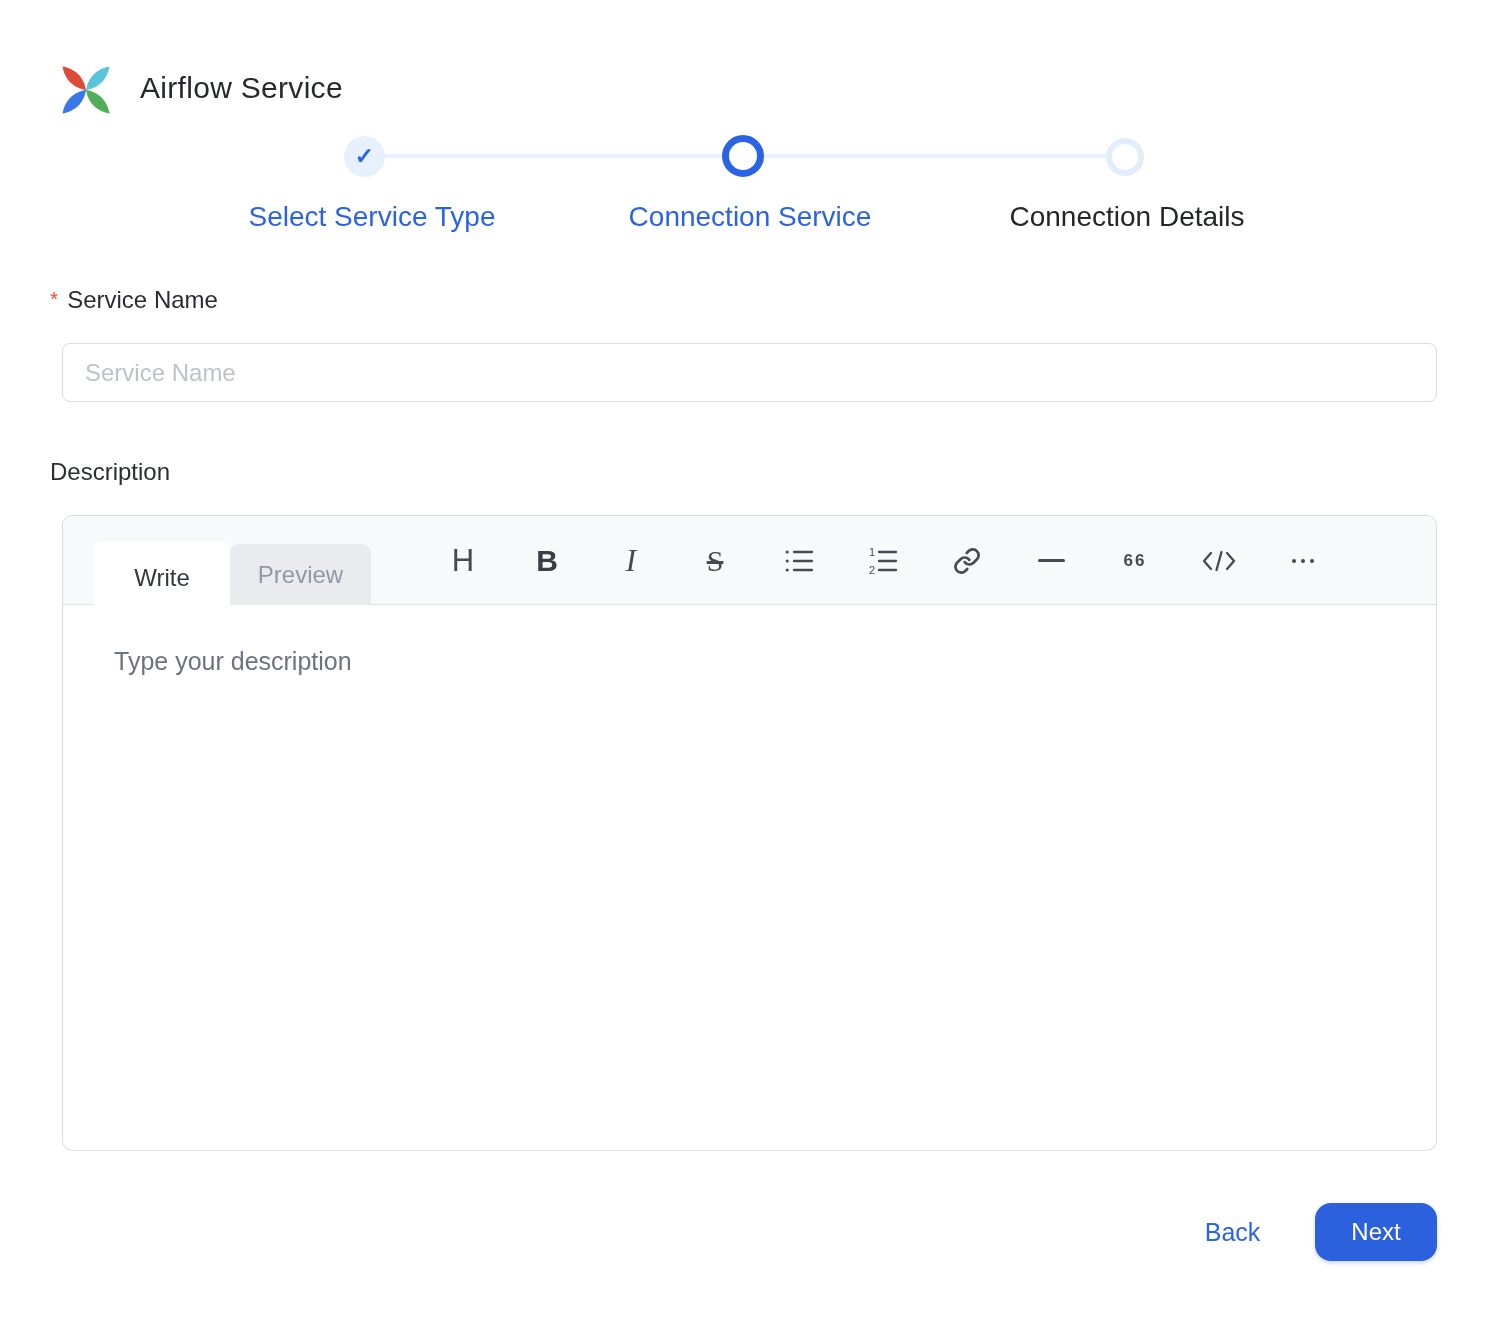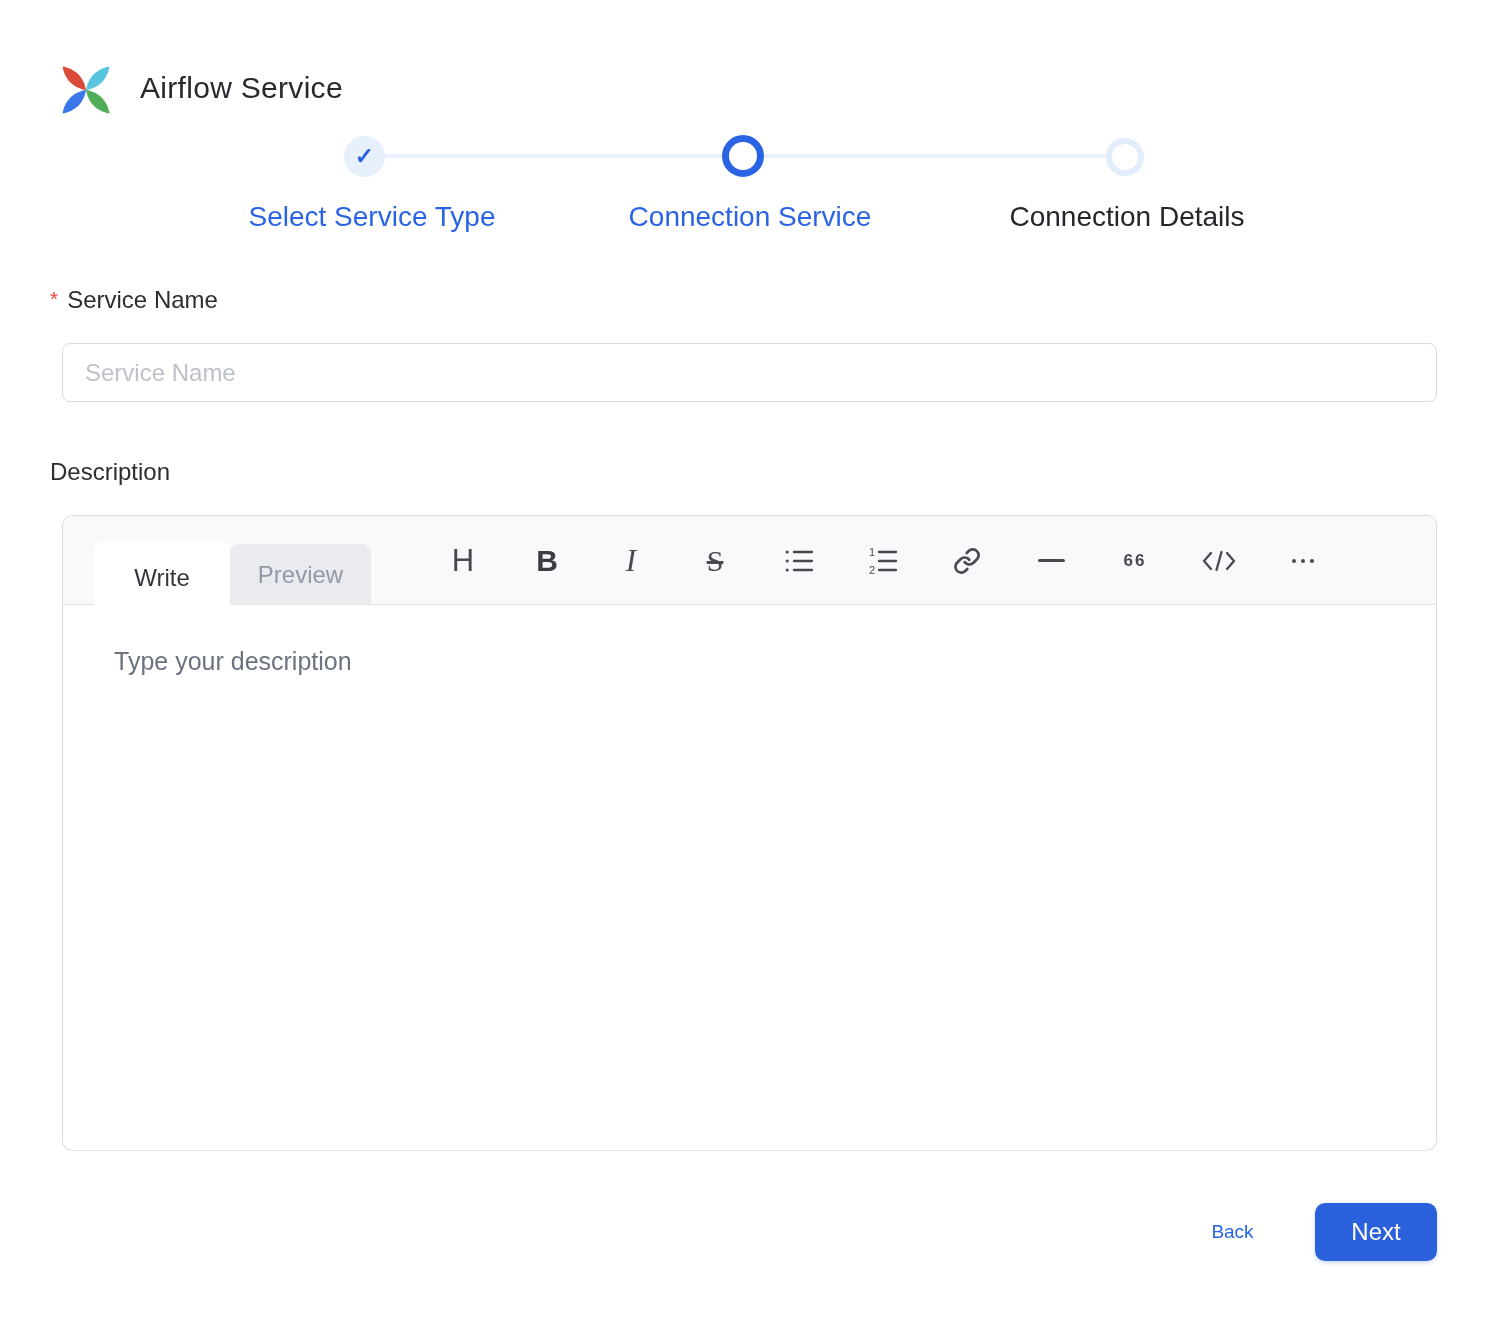--- a/index.html
+++ b/index.html
@@ -102,26 +102,26 @@
 
   .editor-body { position:relative; height:545px; border-radius:0 0 10px 10px; background:#fff; cursor:text; }
   .editor-placeholder {
     position:absolute; left:51px; top:42px;
     font-size:25px; color:#6b7280;
   }
 
   
   .back-btn {
     position:absolute; left:1175px; top:1206px; width:115px; height:52px;
-    background:none; border:none; color:#2a63e4; font-size:19px; font-weight:500;
+    background:none; border:none; color:#2a63e4; font-size:25px; font-weight:500;
     cursor:pointer; font-family:"Liberation Sans", sans-serif;
   }
   .next-btn {
     position:absolute; left:1315px; top:1203px; width:122px; height:58px;
-    background:#2c61dd; border:none; border-radius:10px; color:#ffffff;
+    background:#2c61dd; border:none; border-radius:16px; color:#ffffff;
     font-size:24px; cursor:pointer; font-family:"Liberation Sans", sans-serif;
     box-shadow:0 2px 4px rgba(44,97,221,.25);
   }
 </style>
 </head>
 <body>
 
 <div class="app">
 
   <svg class="logo" viewBox="0 0 100 100" aria-hidden="true">

